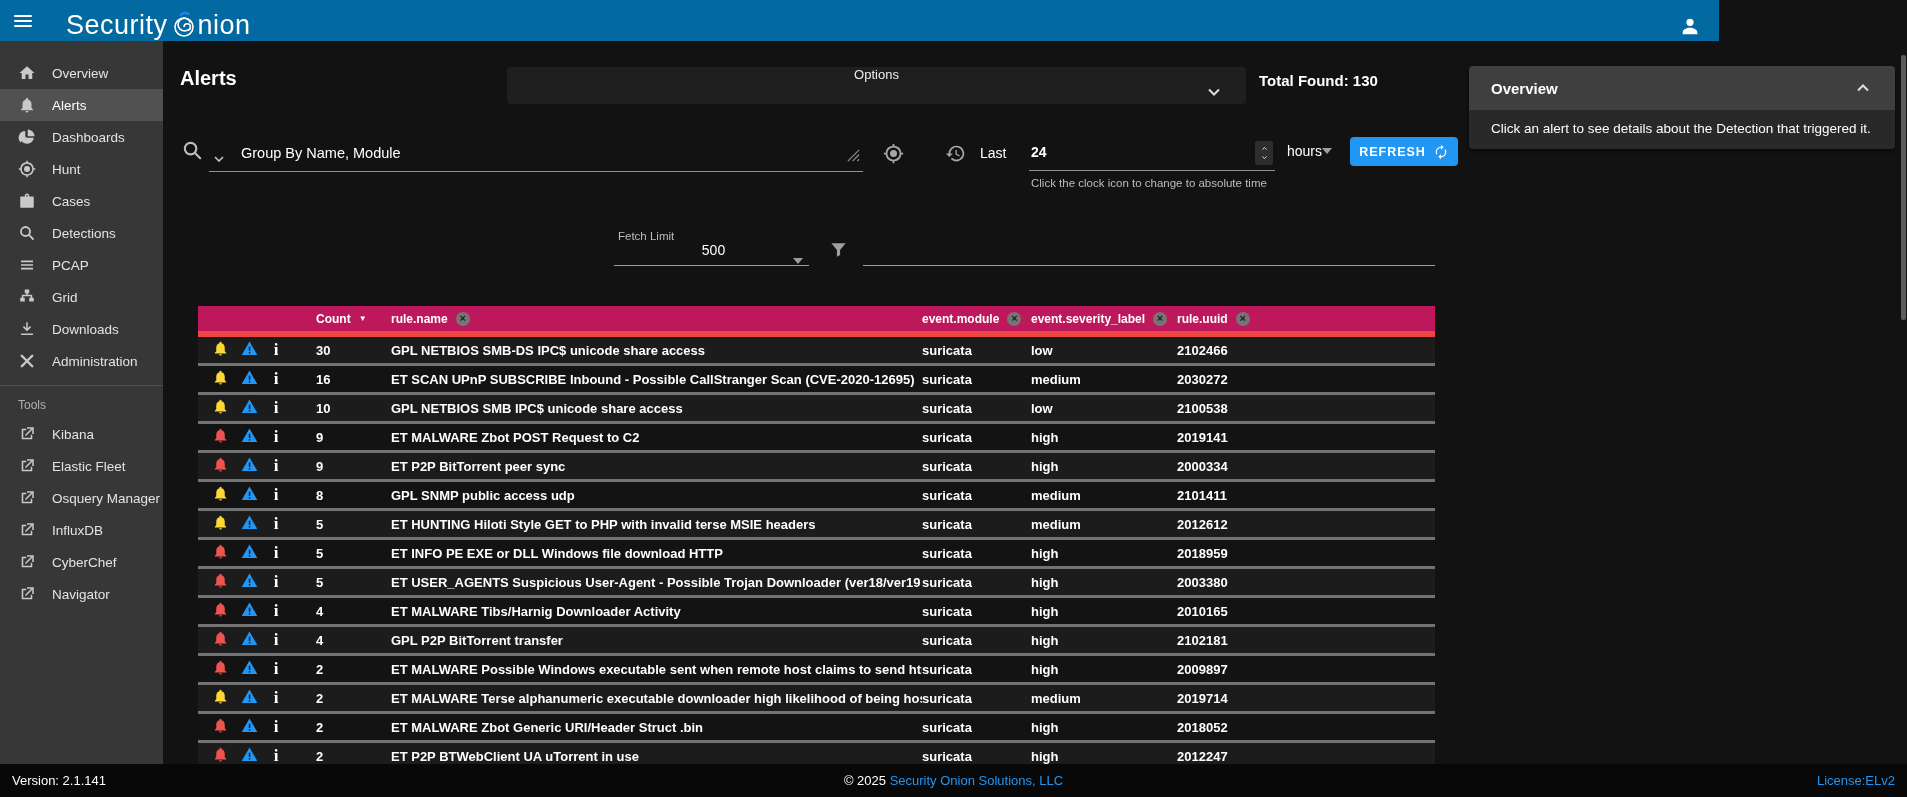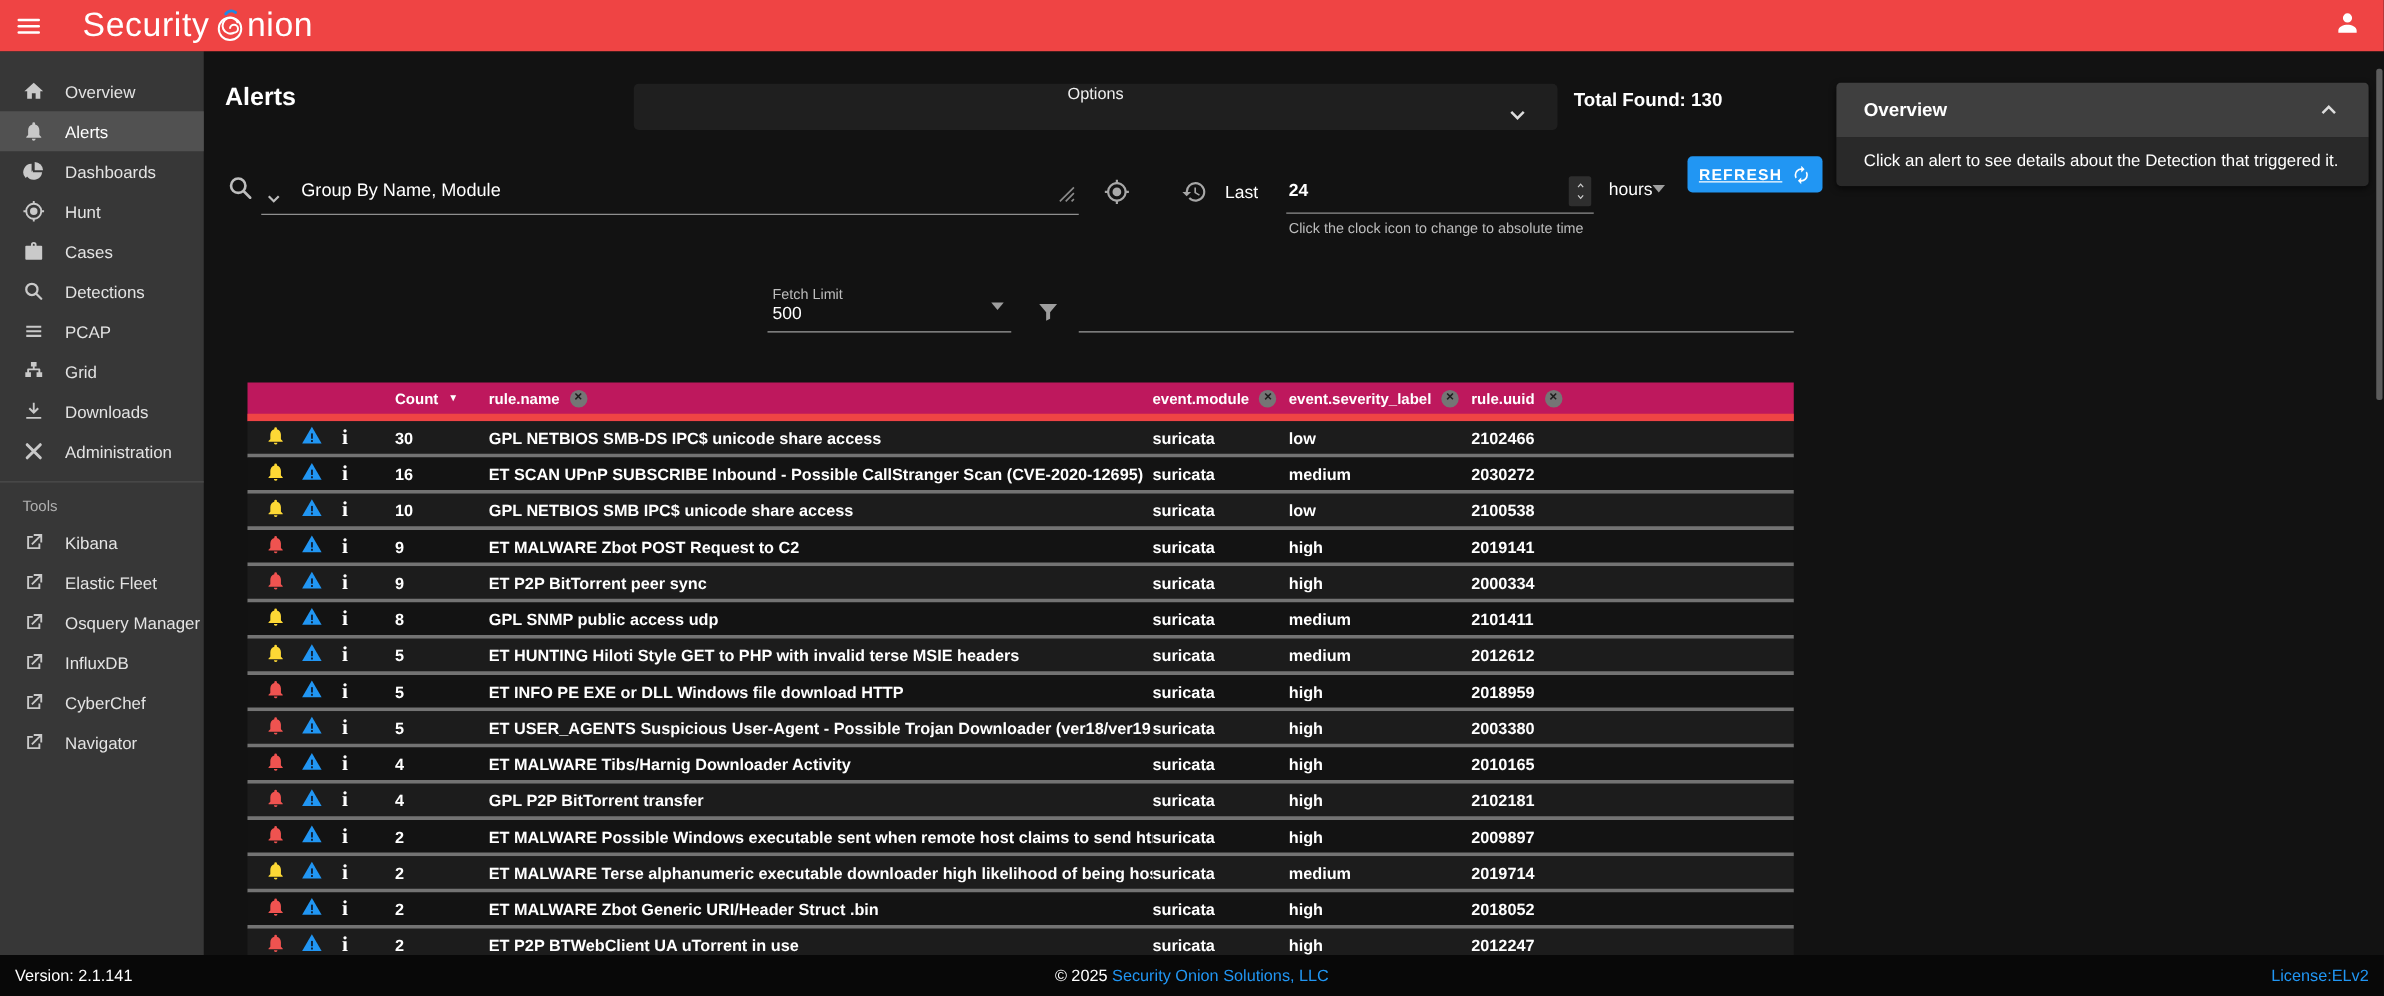--- a/index.html
+++ b/index.html
@@ -1,21 +1,21 @@
 <!DOCTYPE html>
 <html><head>
 <meta charset="utf-8">
 <style>
   * { margin:0; padding:0; box-sizing:border-box; }
   html,body { width:1907px; height:797px; overflow:hidden; background:#121212;
     font-family:"Liberation Sans","DejaVu Sans",sans-serif; color:#fff; }
 
   
-  .topbar { position:absolute; left:0; top:0; width:1907px; height:41px; background:#ef4444; z-index:30;
-    display:flex; align-items:center; }
+  .topbar { position:absolute; left:0; top:0; width:1719px; height:41px; background:#0369a1; z-index:30;
+    display:flex; align-items:flex-end; }
   .menu-btn { width:46px; height:41px; display:flex; align-items:center; justify-content:center; cursor:pointer; }
   .menu-bars { width:18px; }
   .menu-bars i { display:block; height:2px; background:#fff; margin:3px 0; border-radius:1px; }
   .brand { display:flex; align-items:center; margin-left:20px; font-size:27px; font-weight:400; letter-spacing:.5px; }
   .brand svg { margin:0 1px 2px 3px; }
   .topbar-right { margin-left:auto; margin-right:18px; color:#fff; }
 
   
   .sidebar { position:absolute; left:0; top:41px; width:163px; bottom:33px; background:#373737; z-index:20; padding-top:16px; }
   .side-item { height:32px; display:flex; align-items:center; padding-left:18px; cursor:pointer; color:#e3e3e3; }
@@ -46,27 +46,27 @@
   .history-btn { left:782px; top:102px; color:#a7a7a7; cursor:pointer; }
   .last-label { position:absolute; left:817px; top:104px; font-size:14px;text-align:center; }
   .time-input { position:absolute; left:866px; top:97px; width:246px; height:33px; border-bottom:1px solid #8f8f8f; cursor:text; }
   .time-value { position:absolute; left:2px; top:6px; font-size:14px; font-weight:700; }
   .spinner { position:absolute; right:2px; top:3px; width:18px; height:24px; background:#2e2e2e; border-radius:2px;
     display:flex; flex-direction:column; align-items:center; justify-content:center; gap:2px; color:#cfcfcf; cursor:pointer; }
   .hint { position:absolute; left:868px; top:136px; font-size:11.5px; color:#bdbdbd; }
   .hours-select { position:absolute; left:1124px; top:102px; display:flex; align-items:center; cursor:pointer; }
   .hours-label { font-size:14px; }
   .tri-down { width:0; height:0; border-left:5px solid transparent; border-right:5px solid transparent; border-top:6px solid #9e9e9e; }
-  .refresh-btn { position:absolute; left:1187px; top:84px; width:108px; height:29px; background:#2196f3; border:none; border-radius:4px;
-    color:#fff; font-family:inherit; font-size:12.5px; font-weight:700; letter-spacing:1px; display:flex; align-items:center; justify-content:center; gap:7px; cursor:pointer;text-decoration:underline; }
+  .refresh-btn { position:absolute; left:1187px; top:96px; width:108px; height:29px; background:#2196f3; border:none; border-radius:4px;
+    color:#fff; font-family:inherit; font-size:12.5px; font-weight:700; letter-spacing:1px; display:flex; align-items:center; justify-content:center; gap:7px; cursor:pointer; }
 
   
   .fetch-label { position:absolute; left:455px; top:189px; font-size:11.5px; color:#bdbdbd; }
   .fetch-select { position:absolute; left:451px; top:201px; width:195px; height:24px; border-bottom:1px solid #9e9e9e;
-    display:flex; cursor:pointer; }
+    display:flex; align-items:center; cursor:pointer;flex-direction:column; }
   .fetch-value { font-size:14px; margin-left:4px; }
   .fetch-select .tri-down { margin-left:auto; margin-right:6px; }
   .funnel { left:666px; top:199px; color:#9e9e9e; cursor:pointer; }
   .filter-line { position:absolute; left:700px; top:201px; width:572px; height:24px; border-bottom:1px solid #9e9e9e; cursor:text; }
 
   
   .table { position:absolute; left:35px; top:265px; width:1237px; }
   .thead, .trow { display:grid; grid-template-columns:28px 30px 24px 28px 75px 531px 109px 146px auto;
     align-items:center; padding-left:8px; }
   .thead { height:31px; background:#be185d; border-bottom:6px solid #ef4444; }

